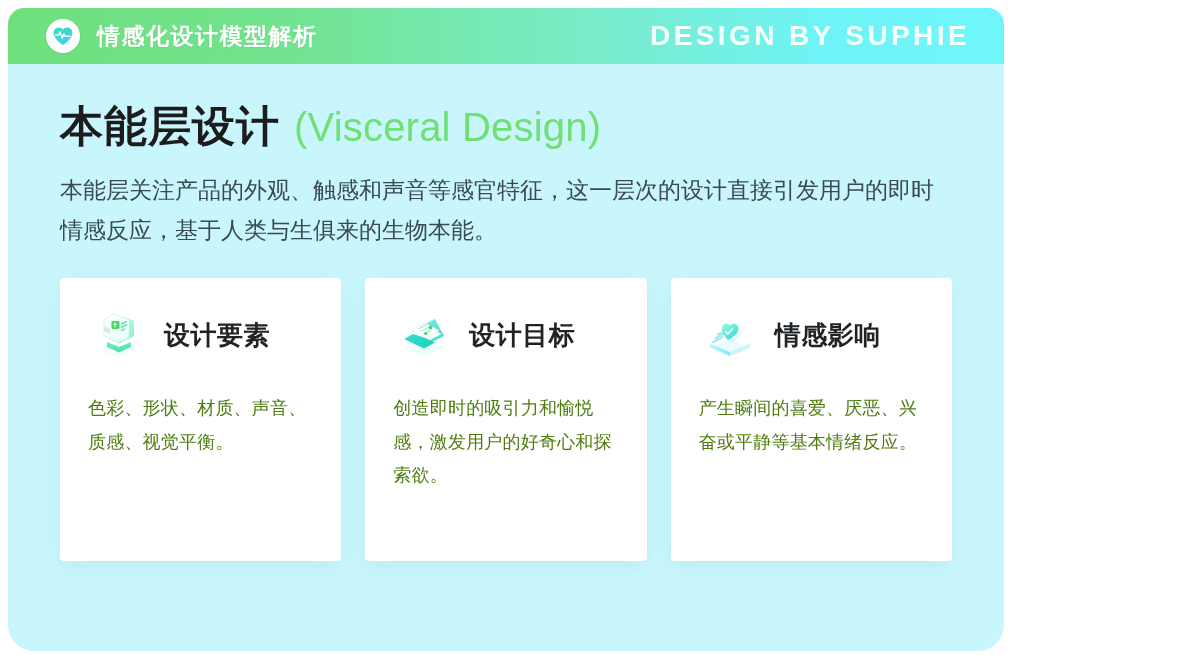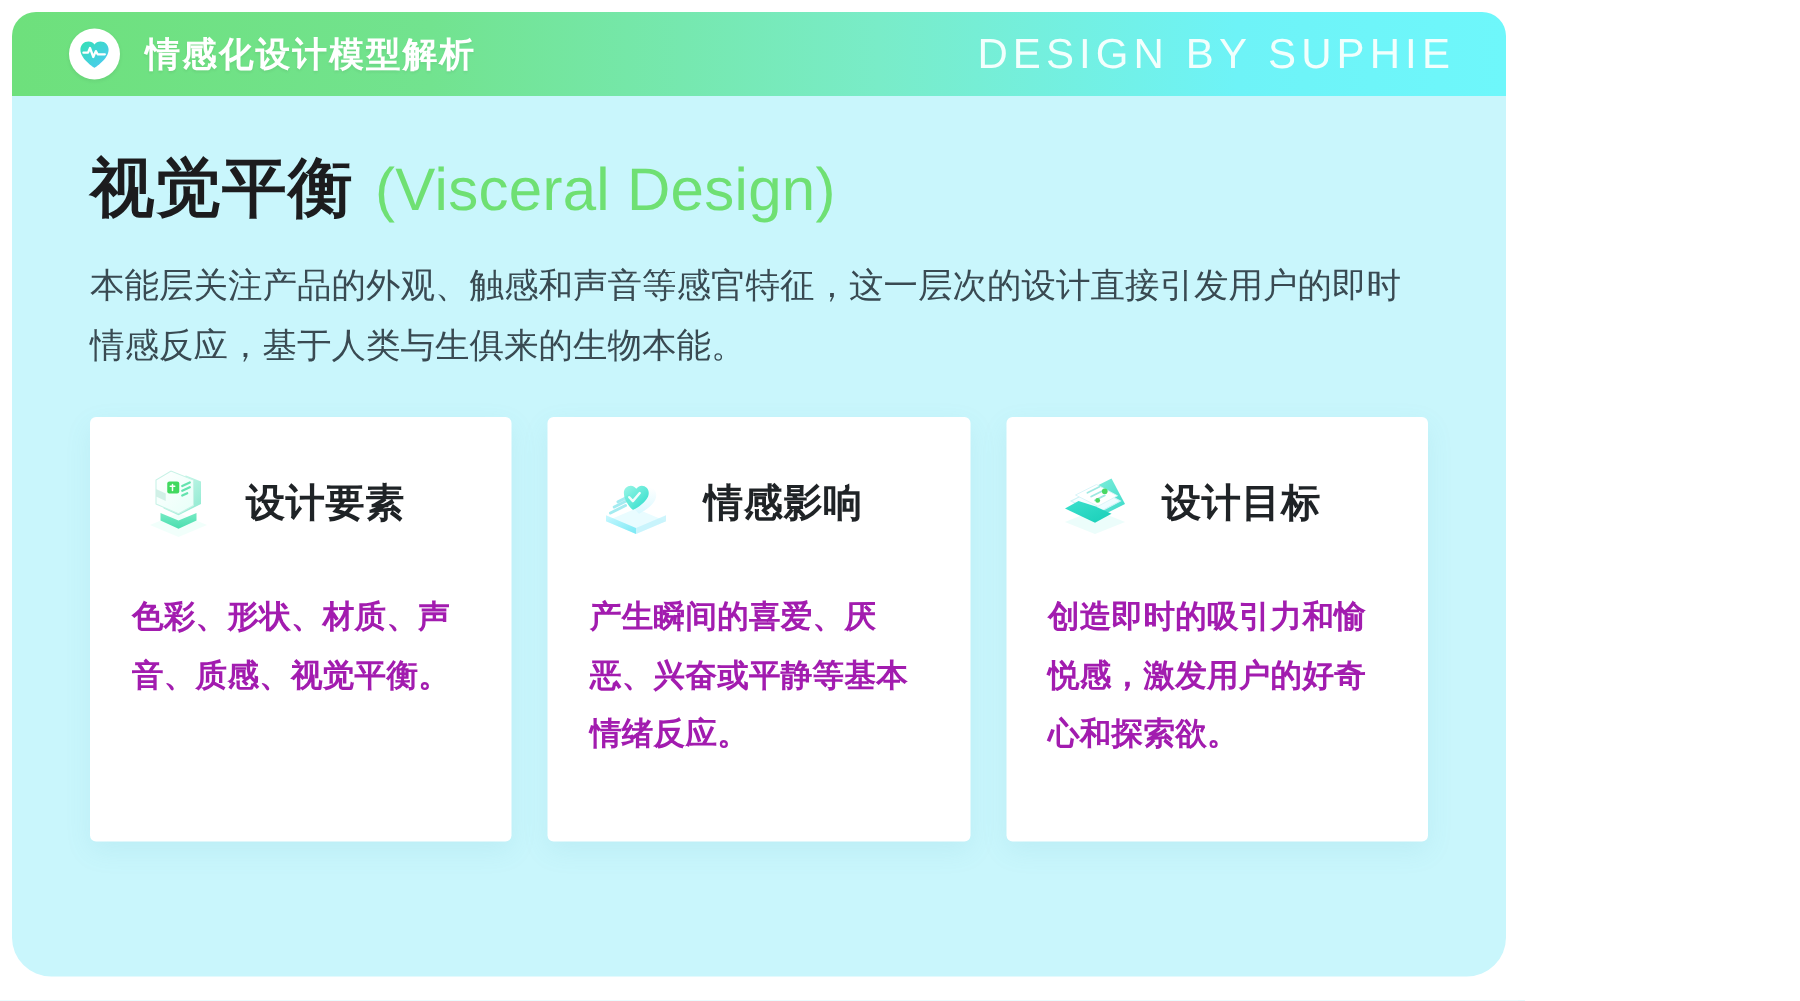--- a/index.html
+++ b/index.html
@@ -60,21 +60,21 @@
     font-size: 23px;
     font-weight: bold;
     color: #ffffff;
     letter-spacing: 1.5px;
     line-height: 1;
     text-shadow: 0 1px 2px rgba(0,0,0,0.06);
   }
 
   .header-right {
     font-size: 28px;
-    font-weight: normal;
+    font-weight: bold;
     color: #f2fffd;
     letter-spacing: 3.4px;
     line-height: 1;
     white-space: nowrap;
   }
 
   
   .panel {
     position: relative;
     height: 587px;
@@ -150,25 +150,24 @@
 
   .card-title {
     font-size: 26px;
     font-weight: bold;
     color: #1f2326;
     letter-spacing: 0.5px;
     line-height: 1.1;
   }
 
   .card-body {
-    font-size: 21px;
+    font-size: 18px;
     line-height: 1.86;
-    color: #a21caf;
+    color: #4d7c0f;
     letter-spacing: 0.2px;
-    font-weight: bold;
   }
 </style>
 </head>
 <body>
 
 <div class="slide">
 
   <div class="header">
     <div class="header-left">
       <span class="brand-badge">
@@ -184,21 +183,21 @@
         </svg>
       </span>
       <span class="header-title">情感化设计模型解析</span>
     </div>
     <div class="header-right">DESIGN BY SUPHIE</div>
   </div>
 
   <div class="panel">
 
     <div class="title-row">
-      <span class="title-cn">视觉平衡</span>
+      <span class="title-cn">本能层设计</span>
       <span class="title-en">(Visceral Design)</span>
     </div>
 
     <p class="lead">本能层关注产品的外观、触感和声音等感官特征，这一层次的设计直接引发用户的即时情感反应，基于人类与生俱来的生物本能。</p>
 
     <div class="cards">
 
       <div class="card">
         <div class="card-head">
           <span class="card-icon">
@@ -237,20 +236,59 @@
           <span class="card-title">设计要素</span>
         </div>
         <div class="card-body">色彩、形状、材质、声音、质感、视觉平衡。</div>
       </div>
 
       <div class="card">
         <div class="card-head">
           <span class="card-icon">
             <svg width="58" height="58" viewBox="0 0 58 58">
               <defs>
+                <linearGradient id="g2a" x1="0" y1="0" x2="1" y2="1">
+                  <stop offset="0%" stop-color="#7ef0da"></stop>
+                  <stop offset="100%" stop-color="#1fd4c2"></stop>
+                </linearGradient>
+                <linearGradient id="g2b" x1="0" y1="0" x2="1" y2="1">
+                  <stop offset="0%" stop-color="#ffffff"></stop>
+                  <stop offset="100%" stop-color="#e6fbff"></stop>
+                </linearGradient>
+                <linearGradient id="g2c" x1="0" y1="0" x2="1" y2="1">
+                  <stop offset="0%" stop-color="#3ce0cd"></stop>
+                  <stop offset="100%" stop-color="#18cfb8"></stop>
+                </linearGradient>
+              </defs>
+
+              <path d="M29 50 L9 42 L29 34 L49 42 Z" fill="#eafdfb" opacity="0.9"></path>
+
+              <path d="M29 40 L49 30 L40 13 L22 22 Z" fill="url(#g2a)" opacity="0.9"></path>
+
+              <path d="M13 28 L30 36.5 L46 28 L30 19.5 Z" fill="url(#g2b)" stroke="#cdf3f6" stroke-width="0.7"></path>
+              <path d="M16 24 L31 31.5 L44 24.5 L30 17 Z" fill="#ffffff" stroke="#d7f4f7" stroke-width="0.6"></path>
+
+              <path d="M24 22.5 l8 -4 M26.5 25 l8 -4 M29 27.5 l6.5 -3.3" stroke="#9fe9e2" stroke-width="1.3" stroke-linecap="round"></path>
+
+              <circle cx="35.5" cy="21.5" r="1.9" fill="#4ad863"></circle>
+              <circle cx="30.8" cy="27.6" r="1.6" fill="#4ad863"></circle>
+
+              <path d="M9 33 L29 42.5 L40 36.5 L29 31.5 L18 28 Z" fill="url(#g2c)"></path>
+            </svg>
+          </span>
+          <span class="card-title">设计目标</span>
+        </div>
+        <div class="card-body">创造即时的吸引力和愉悦感，激发用户的好奇心和探索欲。</div>
+      </div>
+
+      <div class="card">
+        <div class="card-head">
+          <span class="card-icon">
+            <svg width="58" height="58" viewBox="0 0 58 58">
+              <defs>
                 <linearGradient id="g3a" x1="0" y1="0" x2="1" y2="1">
                   <stop offset="0%" stop-color="#bdf6ff"></stop>
                   <stop offset="100%" stop-color="#5fe4f2"></stop>
                 </linearGradient>
                 <linearGradient id="g3b" x1="0" y1="0" x2="1" y2="1">
                   <stop offset="0%" stop-color="#8ff5e4"></stop>
                   <stop offset="100%" stop-color="#14d9c4"></stop>
                 </linearGradient>
                 <linearGradient id="g3c" x1="0" y1="0" x2="0" y2="1">
                   <stop offset="0%" stop-color="#ffffff"></stop>
@@ -269,54 +307,15 @@
               <path d="M27 34c0 0 10.5-5.2 10.5-11.4 0-2.9-2.2-4.8-4.6-4.8-1.6 0-3 0.9-3.7 2.1-0.7-1.2-2.1-2.1-3.7-2.1-2.4 0-4.6 1.9-4.6 4.8C20.9 28.8 27 34 27 34z" fill="url(#g3b)" opacity="0.9"></path>
 
               <path d="M24.5 25.5 l2.4 2.6 4.6 -5.4" fill="none" stroke="#ffffff" stroke-width="1.6" stroke-linecap="round" stroke-linejoin="round" opacity="0.9"></path>
             </svg>
           </span>
           <span class="card-title">情感影响</span>
         </div>
         <div class="card-body">产生瞬间的喜爱、厌恶、兴奋或平静等基本情绪反应。</div>
       </div>
 
-      <div class="card">
-        <div class="card-head">
-          <span class="card-icon">
-            <svg width="58" height="58" viewBox="0 0 58 58">
-              <defs>
-                <linearGradient id="g2a" x1="0" y1="0" x2="1" y2="1">
-                  <stop offset="0%" stop-color="#7ef0da"></stop>
-                  <stop offset="100%" stop-color="#1fd4c2"></stop>
-                </linearGradient>
-                <linearGradient id="g2b" x1="0" y1="0" x2="1" y2="1">
-                  <stop offset="0%" stop-color="#ffffff"></stop>
-                  <stop offset="100%" stop-color="#e6fbff"></stop>
-                </linearGradient>
-                <linearGradient id="g2c" x1="0" y1="0" x2="1" y2="1">
-                  <stop offset="0%" stop-color="#3ce0cd"></stop>
-                  <stop offset="100%" stop-color="#18cfb8"></stop>
-                </linearGradient>
-              </defs>
-
-              <path d="M29 50 L9 42 L29 34 L49 42 Z" fill="#eafdfb" opacity="0.9"></path>
-
-              <path d="M29 40 L49 30 L40 13 L22 22 Z" fill="url(#g2a)" opacity="0.9"></path>
-
-              <path d="M13 28 L30 36.5 L46 28 L30 19.5 Z" fill="url(#g2b)" stroke="#cdf3f6" stroke-width="0.7"></path>
-              <path d="M16 24 L31 31.5 L44 24.5 L30 17 Z" fill="#ffffff" stroke="#d7f4f7" stroke-width="0.6"></path>
-
-              <path d="M24 22.5 l8 -4 M26.5 25 l8 -4 M29 27.5 l6.5 -3.3" stroke="#9fe9e2" stroke-width="1.3" stroke-linecap="round"></path>
-
-              <circle cx="35.5" cy="21.5" r="1.9" fill="#4ad863"></circle>
-              <circle cx="30.8" cy="27.6" r="1.6" fill="#4ad863"></circle>
-
-              <path d="M9 33 L29 42.5 L40 36.5 L29 31.5 L18 28 Z" fill="url(#g2c)"></path>
-            </svg>
-          </span>
-          <span class="card-title">设计目标</span>
-        </div>
-        <div class="card-body">创造即时的吸引力和愉悦感，激发用户的好奇心和探索欲。</div>
-      </div>
-
     </div>
   </div>
 </div>
 
 </body></html>

